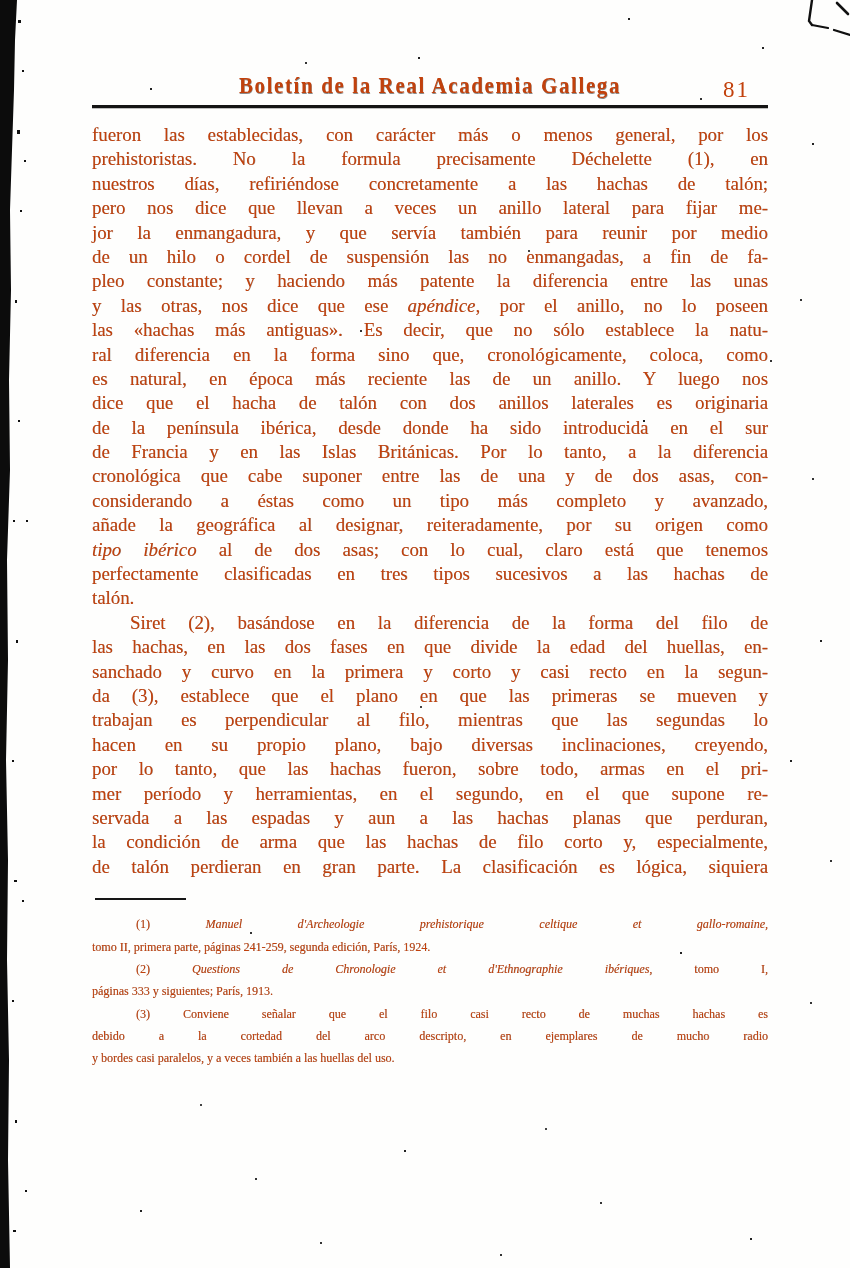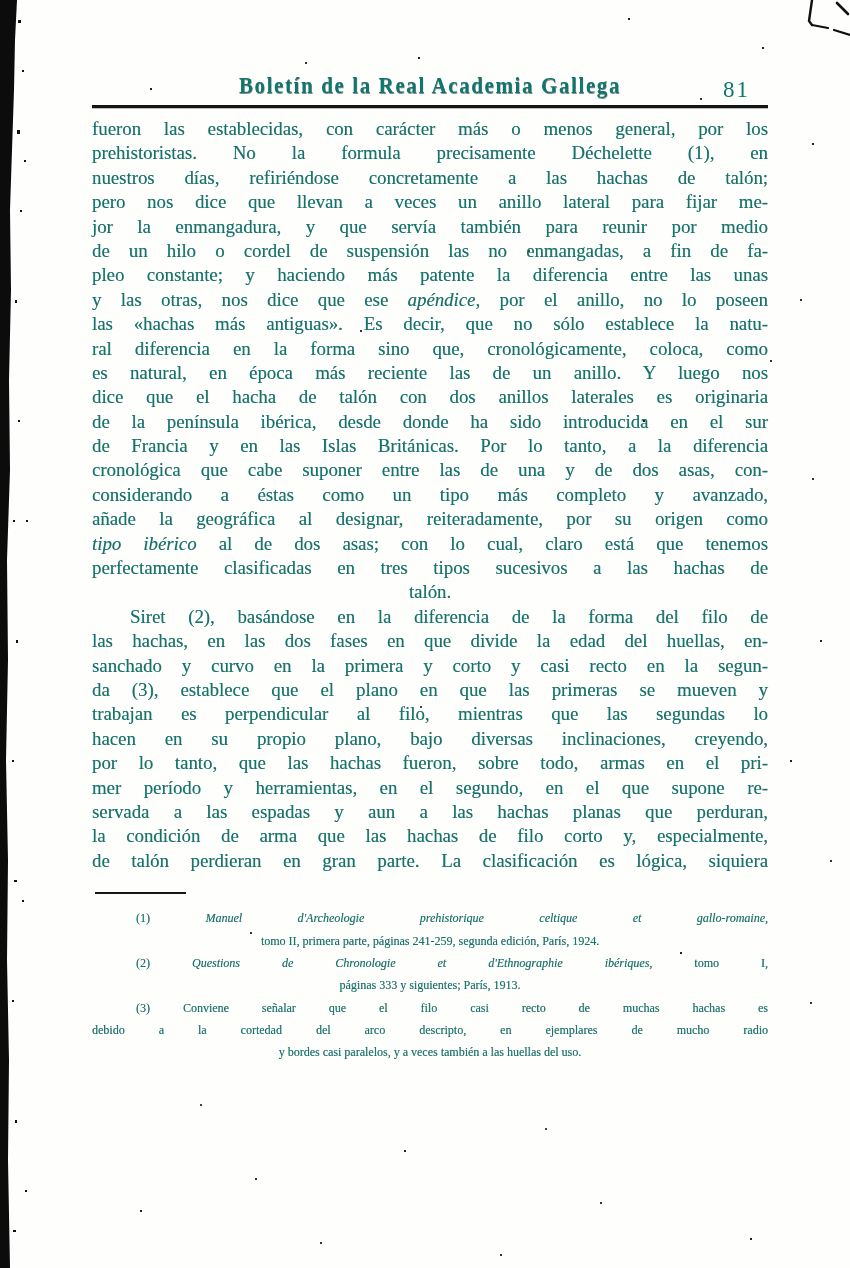--- a/index.html
+++ b/index.html
@@ -3,37 +3,36 @@
 <meta charset="utf-8">
 <style>
   html,body { margin:0; padding:0; }
   .page {
     position:relative;
     width:850px; height:1268px;
     background:#fefefdu;
     background-color:#fefefd;
     overflow:hidden;
     font-family:"Liberation Serif", serif;
-    color:#0f766e;
+    color:#c2410c;
   }
   .content { position:absolute; left:92px; top:0; width:676px; }
   .header { position:relative; margin-top:74px; height:26px; text-align:center; }
   .title {
     font-weight:bold; font-size:21px; letter-spacing:1.6px;
     transform:scaleY(1.05); display:inline-block;
     text-shadow:0.4px 0.4px 0 rgba(0,0,0,0.45);
   }
   .pagenum { position:absolute; right:18px; top:3px; font-size:23px; letter-spacing:2px; }
   .rule { margin-top:5px; border-top:3px solid #141414; box-shadow:0 1px 0 rgba(0,0,0,0.25); }
-  .bodytext { margin-top:9px; }
+  .bodytext { margin-top:15px; }
   .tline {
     height:24.4px; line-height:24.4px; font-size:18.8px;
     white-space:normal; overflow:visible;
     text-shadow:0.3px 0.3px 0 rgba(0,0,0,0.35);
-    text-align:center;
   }
   .tline.just { text-align:justify; text-align-last:justify; }
   .tline.ind { text-indent:38px; }
   .it { font-style:italic; }
   .fnrule { margin-top:19px; margin-left:3px; width:91px; border-top:2px solid #161616; }
   .footnotes { margin-top:13px; }
   .footnotes .tline { height:22.4px; line-height:22.4px; font-size:12px; }
   .footnotes .tline.ind { text-indent:44px; }
   .gutter { position:absolute; left:0; top:0; }
   .fold { position:absolute; left:790px; top:0; }

